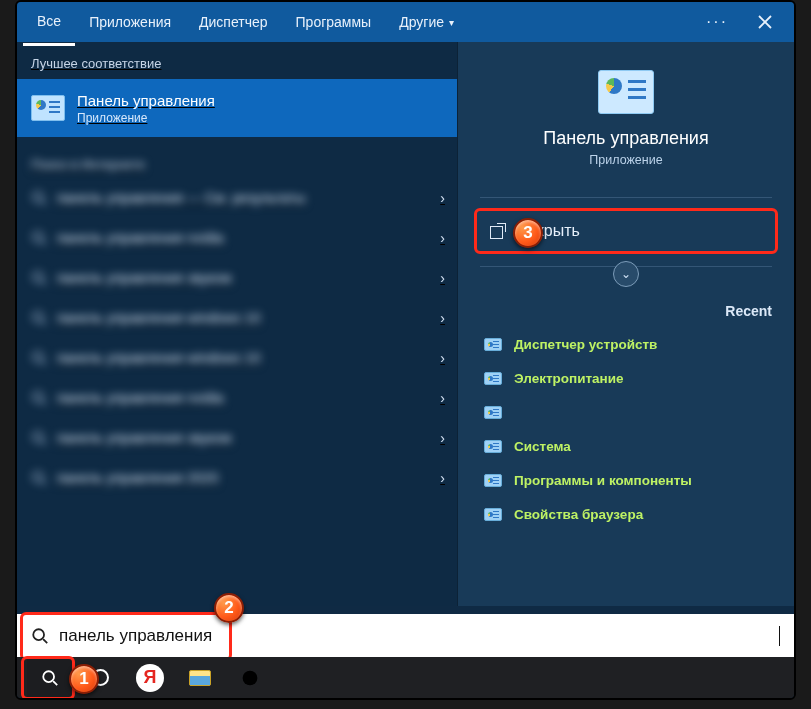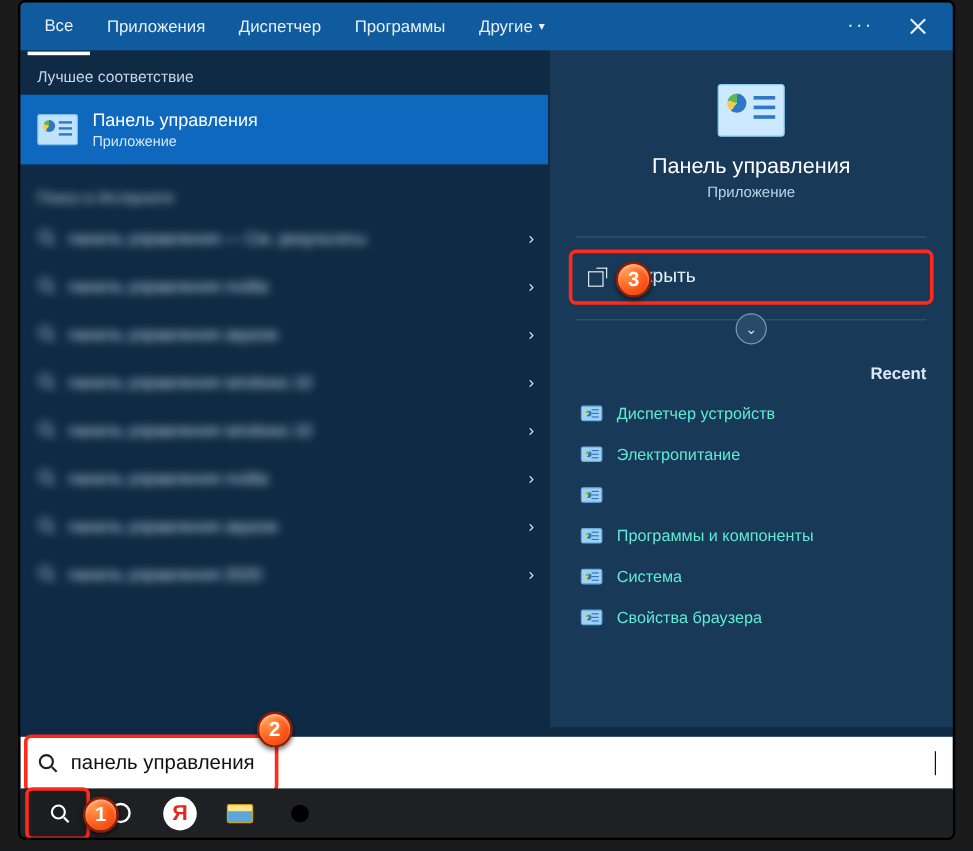--- a/index.html
+++ b/index.html
@@ -17,21 +17,21 @@
   .tab .caret { margin-left: 5px; font-size: 10px; }
   .tabs-spacer { flex: 1; }
   .tabs-more { color: #e8f1fb; font-size: 16px; letter-spacing: 2px; padding: 0 14px; cursor: pointer; }
   .tabs-close { color: #e8f1fb; width: 46px; height: 48px; display:flex; align-items:center; justify-content:center; cursor:pointer; }
   .tabs-close svg { width: 16px; height: 16px; stroke: #e8f1fb; stroke-width: 1.8; }
 
   
   .body-row { display: flex; height: 564px; }
 
   
-  .left { width: 440px; background: #0e2a44; }
+  .left { width: 440px; background: #0e2a44; text-decoration: underline; }
   .section-label { color: #c6d4e6; font-size: 13px; padding: 14px 14px 8px; }
   .best-match { background: #0e68bd; height: 58px; display:flex; align-items:center; padding: 0 14px; cursor:pointer; }
   .app-icon { width: 34px; height: 26px; background: #bfe3ff; border:1px solid #7fbfee; border-radius:2px; margin-right:12px; position:relative; }
   .app-icon::before { content:""; position:absolute; left:4px; top:4px; width:10px; height:10px; border-radius:50%; background: conic-gradient(#2f78c6 0 60%, #f5c94a 60% 80%, #5cb85c 80% 100%); }
   .app-icon::after { content:""; position:absolute; right:4px; top:5px; width:11px; height:2px; background:#2f78c6; box-shadow: 0 5px 0 #2f78c6, 0 10px 0 #2f78c6; }
   .bm-text .title { color:#fff; font-size:15px; }
   .bm-text .sub   { color:#d6e7fb; font-size:12px; margin-top:2px; }
 
   .suggestions { padding-top: 14px; }
   .sugg-header { filter: blur(4px); color:#c6d4e6; font-size:13px; padding: 6px 14px 6px; }
@@ -55,21 +55,21 @@
   .open-btn { display:flex; align-items:center; gap:12px; width:100%; height:42px; padding:0 14px; color:#e6f0fb; background:transparent; cursor:pointer; }
   .open-btn .oi { width:15px;height:15px;display:inline-block;position:relative;}
   .open-btn .oi::before{content:"";position:absolute;left:0;bottom:0;width:11px;height:11px;border:1.5px solid #dfeaf7;}
   .open-btn .oi::after{content:"";position:absolute;right:-1px;top:-1px;width:8px;height:8px;border-top:1.5px solid #dfeaf7;border-right:1.5px solid #dfeaf7;}
   .open-highlight { position:absolute; inset:-2px; border:3px solid #ff2a1a; border-radius:6px; pointer-events:none;}
   .expand { display:flex; justify-content:center; margin-top:-6px;}
   .expand-btn { width:26px;height:26px;border-radius:50%;border:1.5px solid #7c9cb9; background:#284b6a; color:#cfe1f4; display:flex;align-items:center;justify-content:center; font-size:12px; cursor:pointer;}
 
   .recent-block { padding: 6px 22px 0; }
   .recent-label { color:#dbe8f7; font-size:14px; font-weight:600; margin: 10px 0 8px 4px; text-align: right; }
-  .rec-item { display:flex; align-items:center; gap:12px; height:34px; color:#5eead4; font-size:13.5px; cursor:pointer; padding-left:4px;}
+  .rec-item { display:flex; align-items:center; gap:12px; height:34px; color:#bef264; font-size:13.5px; cursor:pointer; padding-left:4px;font-weight:bold;}
   .rec-icon { width:18px; height:13px; background:#9fd1f6; border:1px solid #67add9; border-radius:2px; position:relative;}
   .rec-icon::before{content:"";position:absolute;left:3px;top:3px;width:5px;height:5px;border-radius:50%;background:conic-gradient(#2f78c6 0 60%, #f5c94a 60% 80%, #5cb85c 80% 100%);}
   .rec-icon::after{content:"";position:absolute;right:2px;top:2px;width:6px;height:1.5px;background:#2f78c6;box-shadow:0 3px 0 #2f78c6,0 6px 0 #2f78c6;}
 
   
   .search-bar { position:absolute; left:0; bottom:40px; height:44px; width:100%; background:#fff; display:flex; align-items:center; padding:0 14px; }
   .search-bar svg{width:18px;height:18px;stroke:#222;stroke-width:2;fill:none;margin-right:10px;}
   .search-input { border:none; outline:none; font-size:17px; flex:1; color:#111; }
   .cursor-bar { width:1px;height:20px;background:#111; margin-left:-1px; animation: none;}
   .search-highlight { position:absolute; left:3px; bottom:37px; width:212px; height:49px; border:3px solid #ff2a1a; border-radius:6px; pointer-events:none;}
@@ -241,25 +241,25 @@
             </div>
             <div class="rec-item">
               <span class="rec-icon"></span>
               <span>Электропитание</span>
             </div>
             <div class="rec-item">
               <span class="rec-icon"></span>
             </div>
             <div class="rec-item">
               <span class="rec-icon"></span>
+              <span>Система</span>
+            </div>
+            <div class="rec-item">
+              <span class="rec-icon"></span>
               <span>Программы и компоненты</span>
-            </div>
-            <div class="rec-item">
-              <span class="rec-icon"></span>
-              <span>Система</span>
             </div>
             <div class="rec-item">
               <span class="rec-icon"></span>
               <span>Свойства браузера</span>
             </div>
           </div>
       </div>
     </div>
 
   </div>

